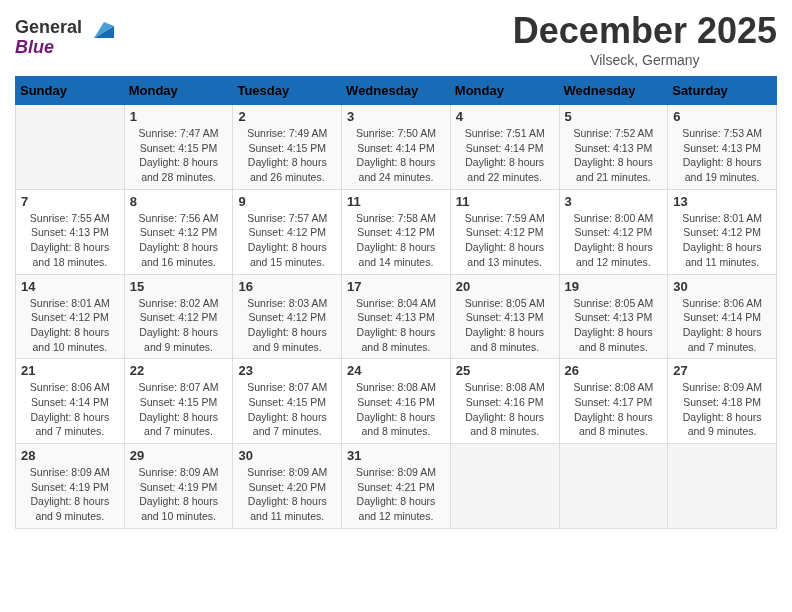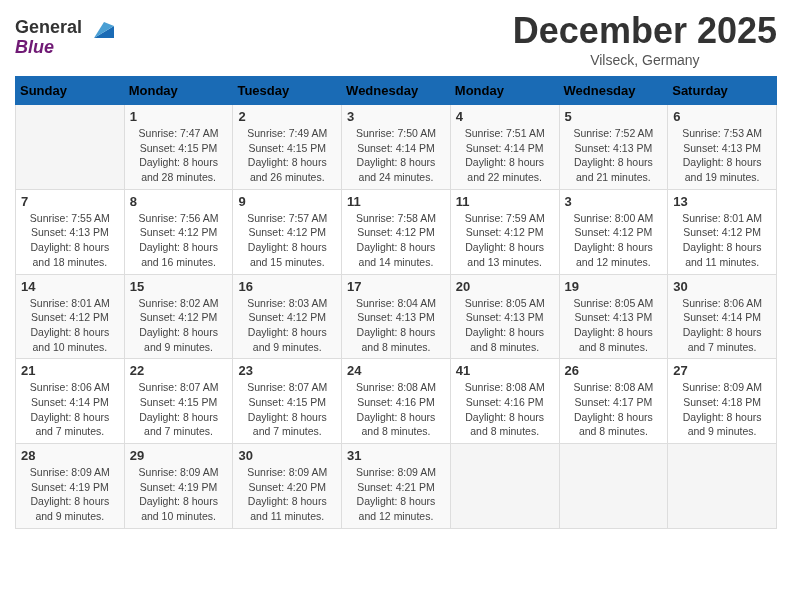--- a/index.html
+++ b/index.html
@@ -229,21 +229,21 @@
         </td>
         <td>
           <div class="day-num">23</div>
           <div class="day-detail">Sunrise: 8:07 AM<br>Sunset: 4:15 PM<br>Daylight: 8 hours and 7 minutes.</div>
         </td>
         <td>
           <div class="day-num">24</div>
           <div class="day-detail">Sunrise: 8:08 AM<br>Sunset: 4:16 PM<br>Daylight: 8 hours and 8 minutes.</div>
         </td>
         <td>
-          <div class="day-num">41</div>
+          <div class="day-num">25</div>
           <div class="day-detail">Sunrise: 8:08 AM<br>Sunset: 4:16 PM<br>Daylight: 8 hours and 8 minutes.</div>
         </td>
         <td>
           <div class="day-num">26</div>
           <div class="day-detail">Sunrise: 8:08 AM<br>Sunset: 4:17 PM<br>Daylight: 8 hours and 8 minutes.</div>
         </td>
         <td>
           <div class="day-num">27</div>
           <div class="day-detail">Sunrise: 8:09 AM<br>Sunset: 4:18 PM<br>Daylight: 8 hours and 9 minutes.</div>
         </td>

